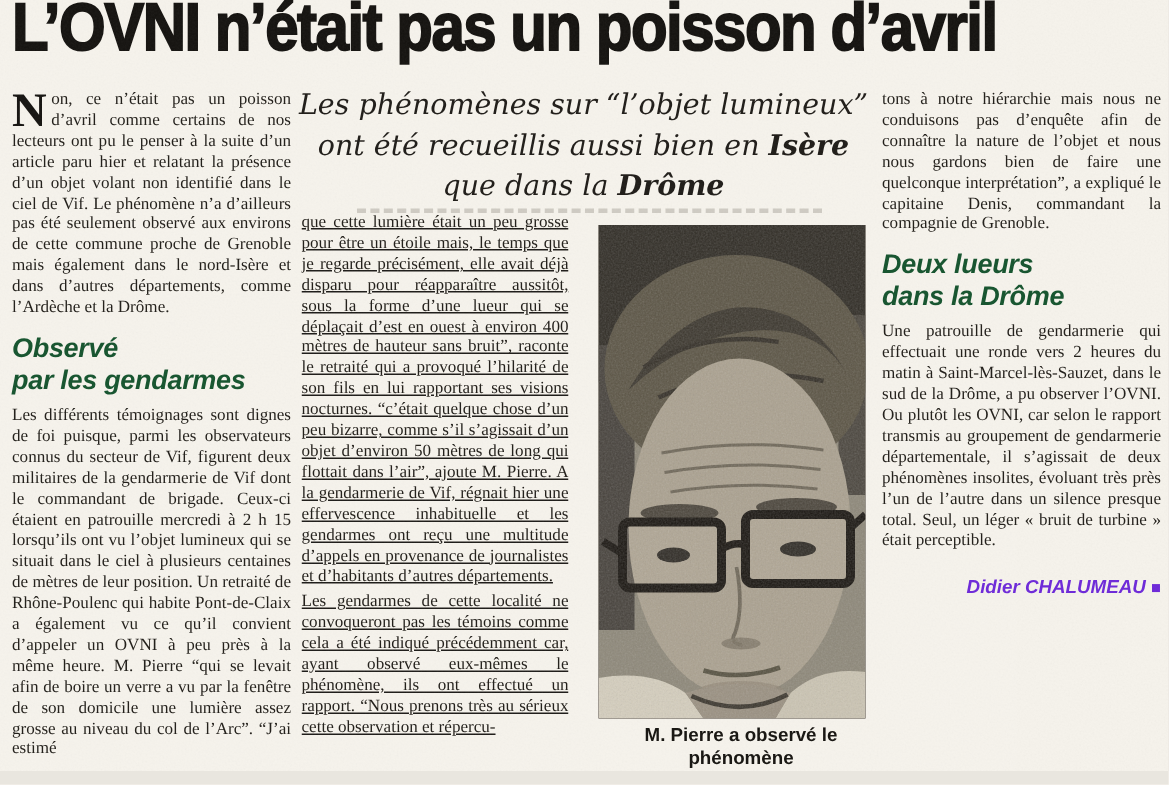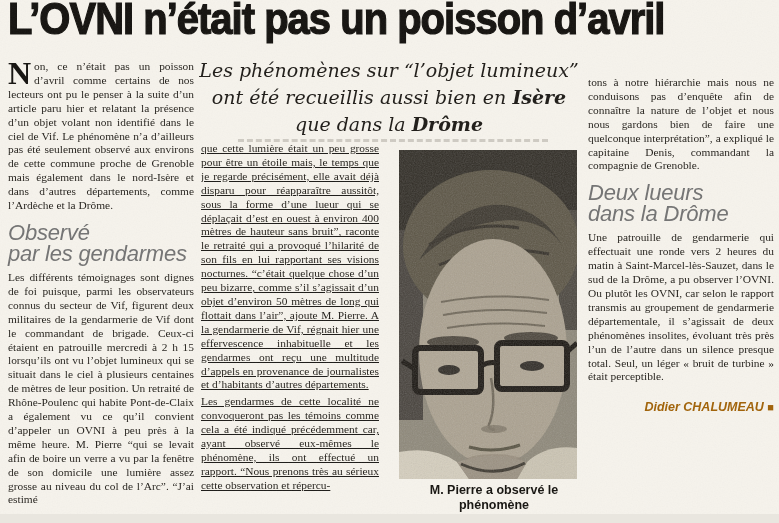--- a/index.html
+++ b/index.html
@@ -21,46 +21,46 @@
     font-size:19px;line-height:27px;text-align:center;color:#1e1b17;
   }
   .deck b{font-weight:bold;}
   .smudge{
     position:absolute;left:238px;top:139px;width:310px;height:0;
     border-top:3px dashed rgba(70,63,52,0.22);
   }
   .col{position:absolute;}
   .col-left{left:8px;top:60px;width:186px;}
   .col-mid{left:201px;top:142px;width:178px;height:381px;overflow:hidden;text-decoration:underline;}
-  .col-right{left:588px;top:76px;width:186px;}
+  .col-right{left:588px;top:60px;width:186px;}
   .col p{
     margin:0 0 3px 0;text-align:justify;
     font-size:11.4px;line-height:13.9px;color:#201d18;
   }
   .dropcap{
     float:left;font-weight:bold;font-size:32px;line-height:25px;
     padding:1px 3px 0 0;color:#14120f;
   }
   .subhead{
-    font-family:"Liberation Sans",sans-serif;font-weight:normal;font-style:italic;
-    font-size:22px;line-height:21px;letter-spacing:-0.2px;
-    margin:9px 0 7px 0;white-space:pre-line;color:#737373;
+    font-family:"Liberation Sans",sans-serif;font-weight:bold;font-style:italic;
+    font-size:18px;line-height:21px;letter-spacing:-0.2px;
+    margin:9px 0 7px 0;white-space:pre-line;color:#14532d;
   }
   .photo{
     position:absolute;left:399px;top:150px;width:178px;height:329px;
     margin:0;background:#3a362e;overflow:hidden;
   }
   .caption{
     position:absolute;left:399px;top:483px;width:190px;
     font-family:"Liberation Sans",sans-serif;font-weight:bold;
     font-size:12.5px;line-height:15px;white-space:pre-line;color:#15130f;text-align:center;
   }
   .byline{
     font-family:"Liberation Sans",sans-serif;font-weight:bold;font-style:italic;
-    font-size:12.5px;text-align:right;margin-top:16px;color:#a16207;
+    font-size:12.5px;text-align:right;margin-top:16px;color:#6d28d9;
   }
   .byline .sq{font-style:normal;font-size:11px;}
   .noise{
     position:absolute;left:0;top:0;width:779px;height:523px;
     opacity:0.06;pointer-events:none;
   }
 </style>
 </head>
 <body>
 

